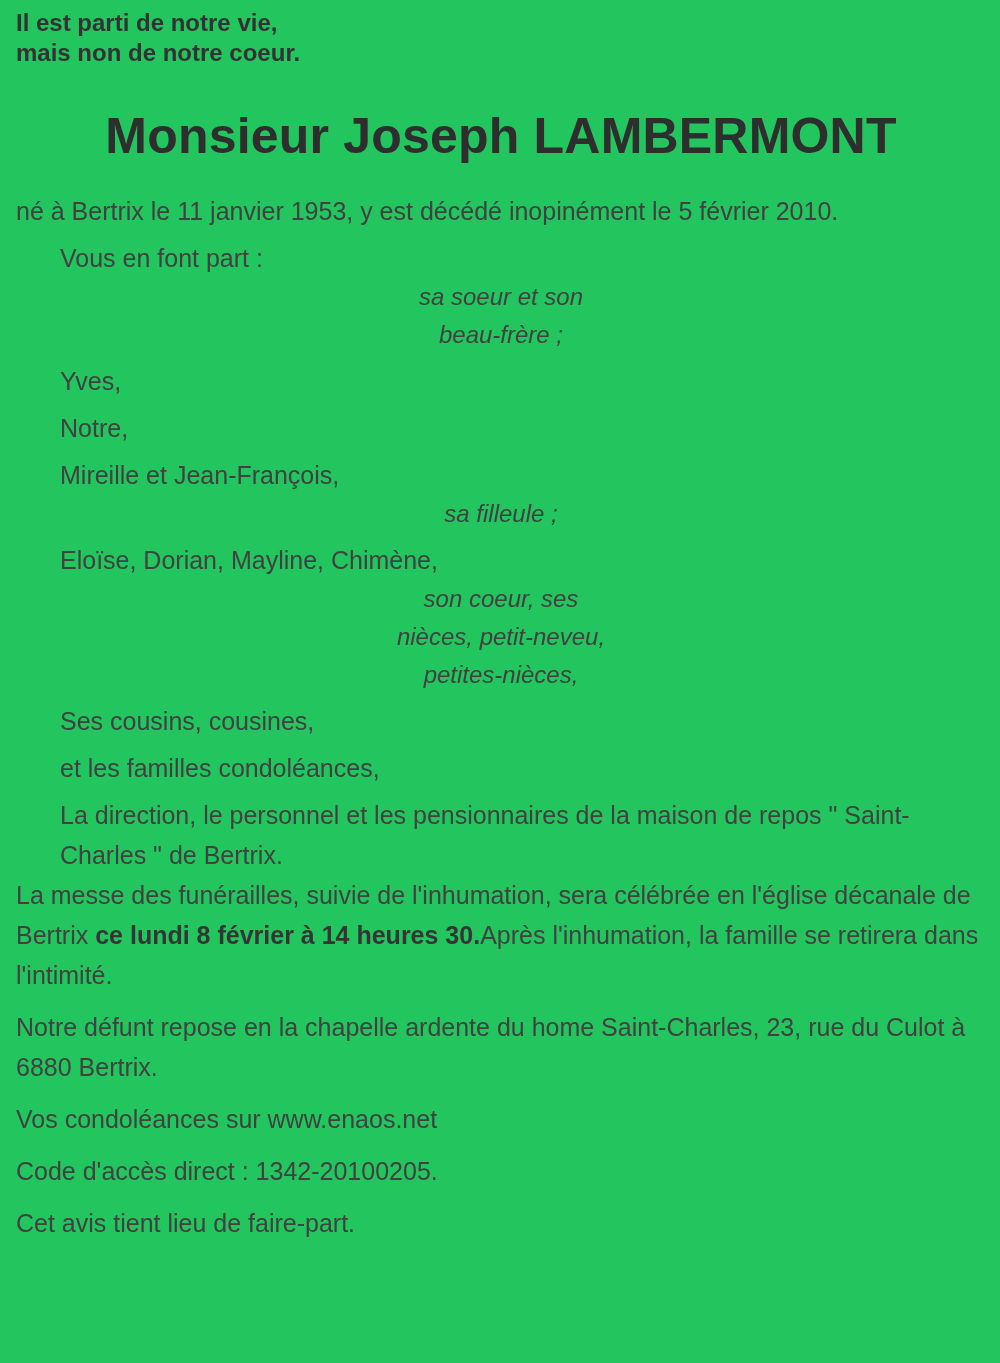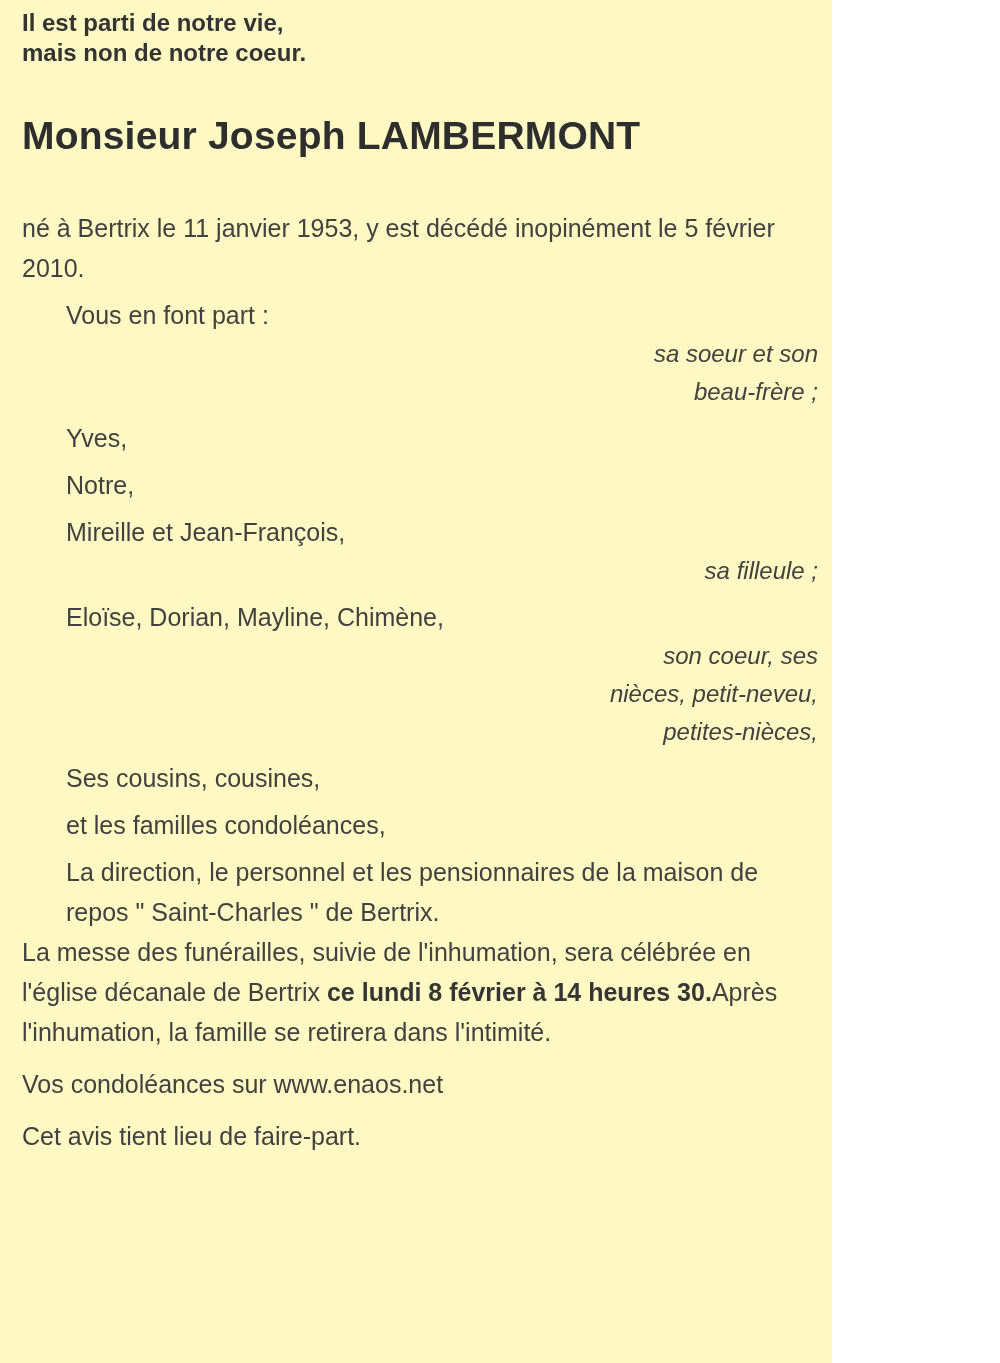--- a/index.html
+++ b/index.html
@@ -2,54 +2,55 @@
 <html><head>
 <meta charset="utf-8">
 <style>
   html, body {
     margin: 0;
     padding: 0;
     background: #ffffff;
   }
   .page {
     position: relative;
-    width: 832px;
+    width: 1000px;
     height: 1363px;
     box-sizing: border-box;
-    padding: 8px 14px 0 22px;
-    background: #fef9c3;
+    padding: 8px 14px 0 16px;
+    background: #22c55e;
     color: #3d3d3d;
     font-family: "Liberation Sans", "DejaVu Sans", sans-serif;
     overflow: hidden;
   }
   p { margin: 0; }
   .epigraph {
     font-size: 24px;
     font-weight: bold;
     line-height: 30px;
     color: #333333;
   }
   .epigraph + .epigraph { }
   .deceased-name {
     margin: 46px 0 0 0;
-    font-size: 39px;
+    font-size: 50px;
     font-weight: bold;
     line-height: 44px;
     color: #2e2e2e;
     letter-spacing: 0.2px;
+    text-align: center;
   }
   .body {
     font-size: 25px;
     line-height: 40px;
     color: #414141;
   }
-  .intro { margin-top: 50px; }
+  .intro { margin-top: 33px; }
   .line { margin-top: 7px; margin-left: 44px; }
   .relation {
-    text-align: right;
+    text-align: center;
     font-style: italic;
     font-size: 24px;
     line-height: 38px;
     color: #414141;
     margin-top: 0;
   }
   .funeral { }
   .para { margin-top: 12px; }
   strong { font-weight: bold; color: #353535; }
 </style>
@@ -88,19 +89,21 @@
     <div>nièces, petit-neveu,</div>
     <div>petites-nièces,</div>
   </div>
 
   <p class="body line">Ses cousins, cousines,</p>
   <p class="body line">et les familles condoléances,</p>
   <p class="body line">La direction, le personnel et les pensionnaires de la maison de repos " Saint-Charles " de Bertrix.</p>
 
   <p class="body funeral"><span>La messe des funérailles, suivie de l'inhumation, sera célébrée en l'église décanale de Bertrix </span><strong>ce lundi 8 février à 14 heures 30.</strong><span>Après l'inhumation, la famille se retirera dans l'intimité.</span></p>
 
+  <p class="body para">Notre défunt repose en la chapelle ardente du home Saint-Charles, 23, rue du Culot à 6880 Bertrix.</p>
 
   <p class="body para">Vos condoléances sur www.enaos.net</p>
 
+  <p class="body para">Code d'accès direct : 1342-20100205.</p>
 
   <p class="body para">Cet avis tient lieu de faire-part.</p>
 
 </div>
 
 </body></html>

